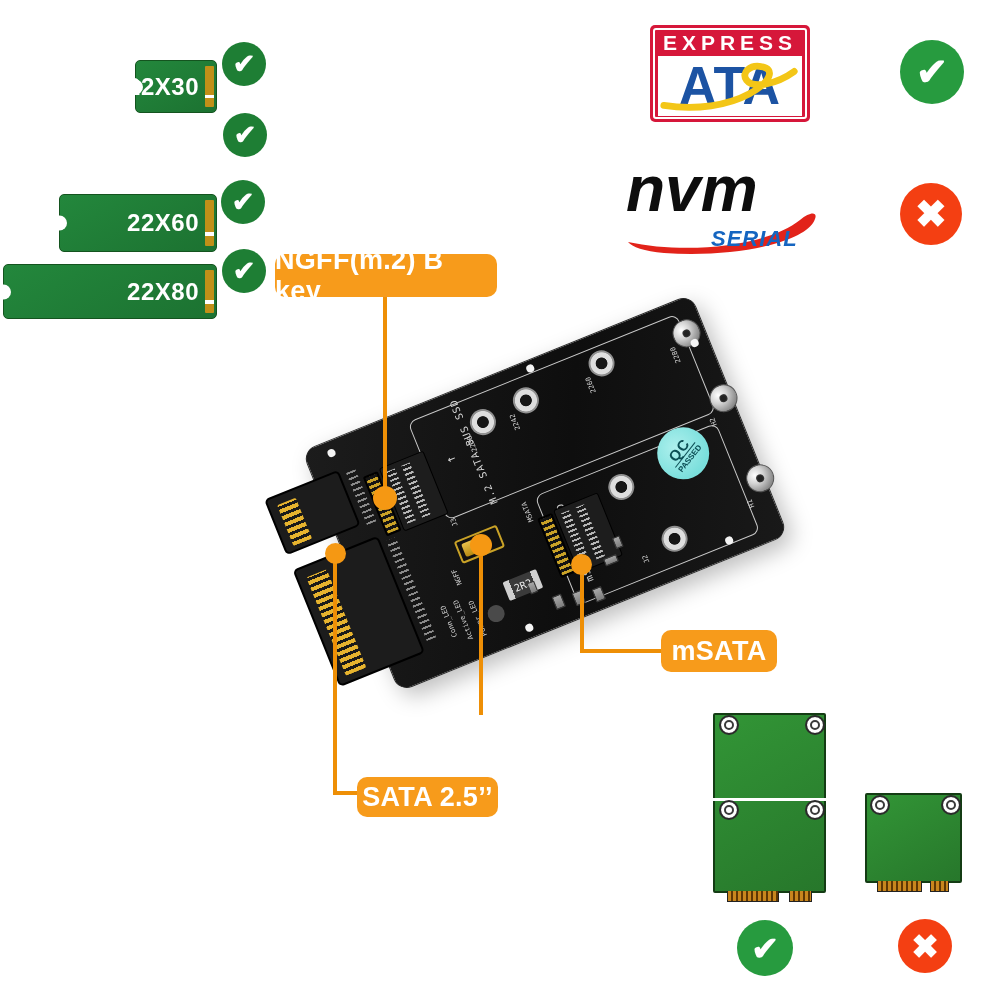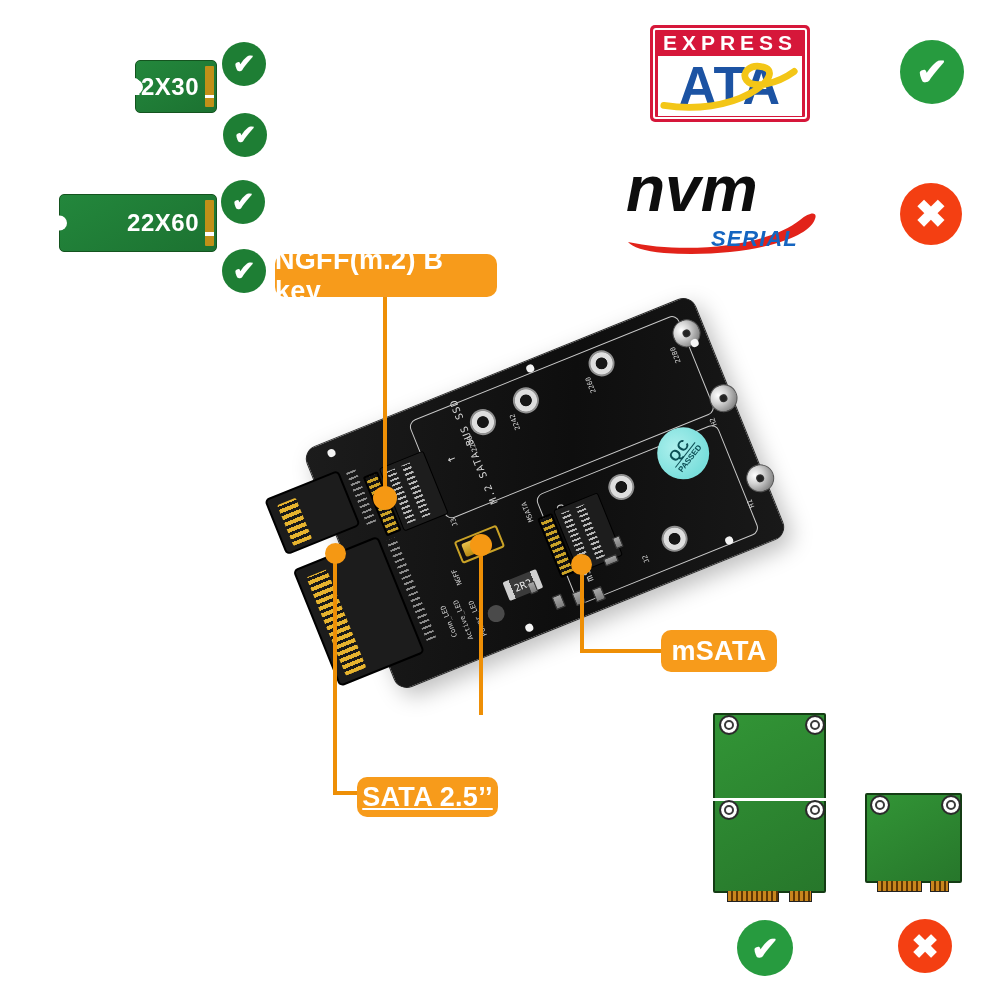--- a/index.html
+++ b/index.html
@@ -234,21 +234,21 @@
   .dt-msata  { left:571px; top:554px; width:21px; height:21px; }
   .dt-sata   { left:325px; top:543px; width:21px; height:21px; }
   .clabel {
     position:absolute; background:#f79b1b; color:#fff; border-radius:10px;
     display:flex; align-items:center; justify-content:center;
     font-size:27px; font-weight:600; letter-spacing:0.3px;
   }
   .lb-ngff   { left:275px; top:254px; width:222px; height:43px; }
   .lb-msata  { left:661px; top:630px; width:116px; height:42px; }
   .lb-switch { left:398px; top:713px; width:258px; height:41px; }
-  .lb-sata   { left:357px; top:777px; width:141px; height:40px;text-decoration:underline; }
+  .lb-sata   { left:357px; top:777px; width:141px; height:40px; }
 
   
   .mscard { position:absolute; background:linear-gradient(150deg,#329536,#27772b); border:2px solid #143c14; border-radius:2px; }
   .msfull { left:713px; top:713px; width:113px; height:180px; }
   .mshalf { left:865px; top:793px; width:97px;  height:90px; }
   .seam { position:absolute; left:-2px; right:-2px; top:83px; height:3px; background:#fff; }
   .shole {
     position:absolute; width:20px; height:20px; border-radius:50%;
     background:#fff; border:2px solid #2b2b2b;
     box-shadow:inset 0 0 0 3px #fff, inset 0 0 0 5px #3a3a3a;
@@ -269,20 +269,24 @@
 
 <div id="stage">
 
   <div class="m2card mc1">
     <span class="goldedge"></span>
     <span class="m2label">22X30</span>
   </div>
   <div class="m2card mc3">
     <span class="goldedge"></span>
     <span class="m2label">22X60</span>
+  </div>
+  <div class="m2card mc4">
+    <span class="goldedge"></span>
+    <span class="m2label">22X80</span>
   </div>
   <div class="vicon green vk1">
       <span>✔</span>
     </div>
   <div class="vicon green vk2">
       <span>✔</span>
     </div>
   <div class="vicon green vk3">
       <span>✔</span>
     </div>

